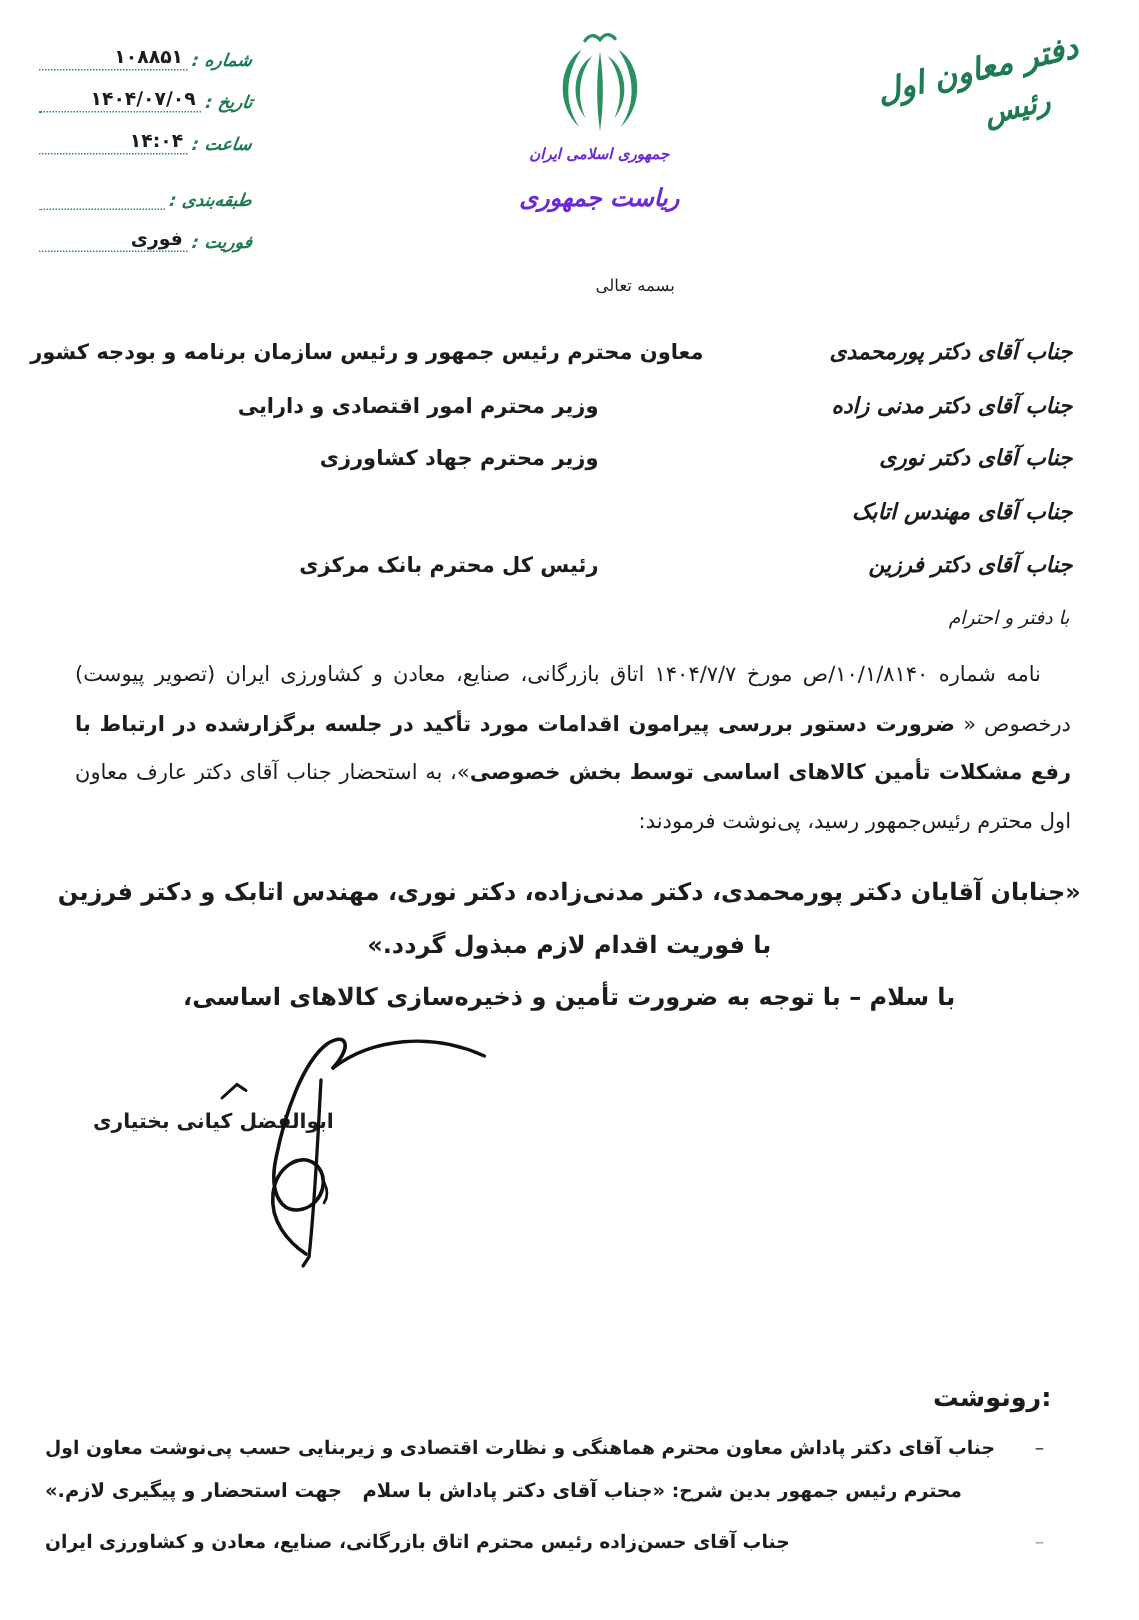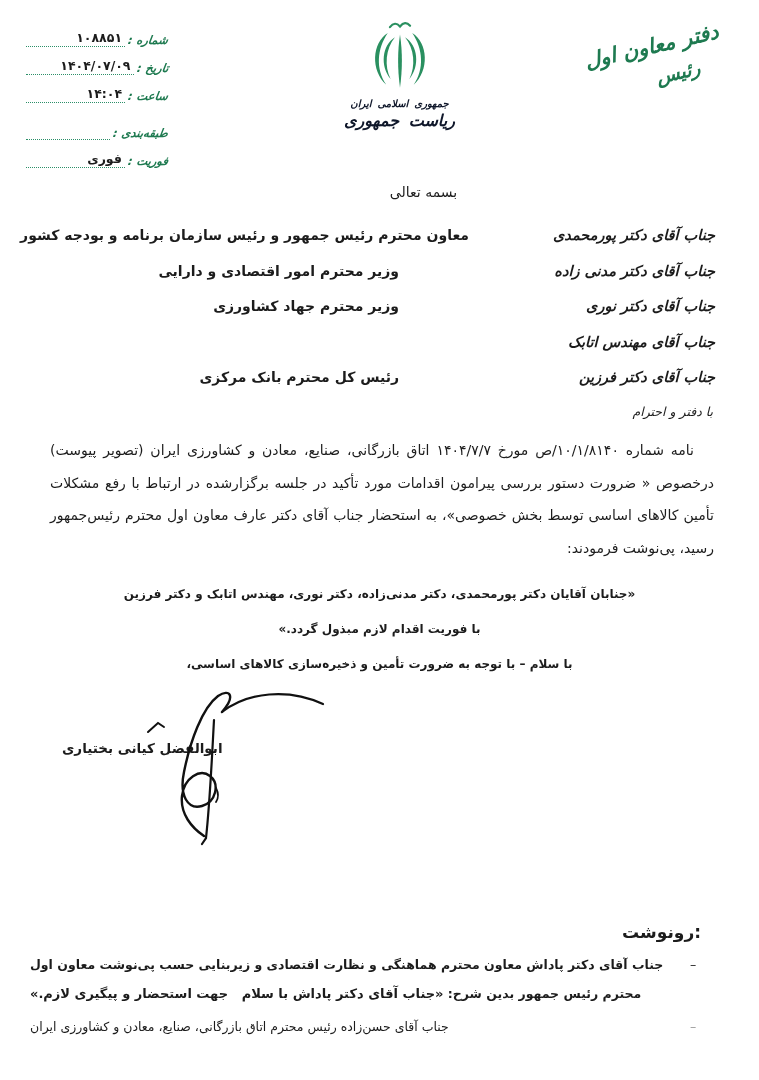--- a/index.html
+++ b/index.html
@@ -18,71 +18,71 @@
     color:#1e7a50; font-weight:bold; font-style:italic; font-size:11.5px;
     white-space:nowrap; transform:skewX(-8deg); padding-left:3px;
   }
   .meta-line {
     flex:1; border-bottom:1.5px dotted #2c8f68; min-height:17px;
     display:flex; align-items:flex-start; justify-content:flex-start;
   }
   .meta-value { font-weight:bold; font-size:12.5px; padding:0 3px 1px 0; letter-spacing:0.5px; }
 
   
-  .emblem { position:absolute; top:16px; left:322px; width:155px; text-align:center; color:#0f172a;font-family:Liberation Mono, monospace; }
+  .emblem { position:absolute; top:16px; left:322px; width:155px; text-align:center; color:#6d28d9; }
   .emblem svg { display:block; margin:0 auto; }
   .emblem-cap1 { font-size:10px; font-style:italic; font-weight:bold; margin-top:2px; }
-  .emblem-cap2 { font-size:16px; font-style:italic; font-weight:bold; margin-top:1px; }
+  .emblem-cap2 { font-size:16px; font-style:italic; font-weight:bold; margin-top:13px; }
 
   
   .office {
     position:absolute; top:34px; right:14px; width:180px; text-align:center;
     color:#1e7a50; font-style:italic; font-weight:bold; transform:rotate(-13deg);
   }
   .office-l1 { font-size:21px; white-space:nowrap; }
   .office-l2 { font-size:19px; margin-top:8px; padding-left:40px; }
 
   
-  .besmele { position:absolute; top:184px; left:88px; right:0; text-align:center; font-size:14px; }
+  .besmele { position:absolute; top:184px; left:88px; right:0; text-align:center; font-size:11px; }
 
   
   .recipients { position:absolute; top:227px; right:44px; left:40px; direction:rtl; }
   .recip-row { display:flex; align-items:baseline; height:35.5px; }
   .recip-name { width:232px; font-weight:bold; font-size:14.5px; white-space:nowrap;font-style:italic; }
   .recip-title { flex:1; padding-right:84px; font-weight:bold; font-size:14px; white-space:nowrap; }
 
   
   .salutation { position:absolute; top:404px; right:46px; font-size:12.5px; font-style:italic; }
   .body-par {
     position:absolute; top:434px; right:45px; left:50px; direction:rtl;
     text-align:justify; font-size:14px; line-height:32.5px; text-indent:20px;
   }
-  .body-par .b { font-weight:normal; }
+  .body-par .b { font-weight:bold; }
 
   
   .quote {
     position:absolute; top:577px; left:30px; right:30px; direction:rtl;
-    text-align:center; font-weight:bold; font-size:12px; line-height:35px;
+    text-align:center; font-weight:bold; font-size:16px; line-height:35px;
   }
 
   
   .sig-name { position:absolute; top:740px; left:62px; font-weight:bold; font-size:13.5px; direction:rtl; }
   .sig-scribble { position:absolute; top:686px; left:118px; width:210px; height:160px; }
 
   
   .cc-heading { position:absolute; top:922px; right:58px; font-size:17px; font-weight:600; }
   .cc-list { position:absolute; top:950px; right:54px; left:30px; direction:rtl; font-size:12.5px; line-height:29px; }
   .cc-item { display:flex; align-items:flex-start; }
   .cc-item + .cc-item { margin-top:4px; }
   .cc-dash { width:24px; flex:0 0 24px; text-align:center; }
   .cc-dash.faint { color:#9a9a9a; }
   .cc-text { flex:1; text-align:left; }
   .cc-text .semi { font-weight:600; }
   .cc-text .b { font-weight:bold; font-size:13px; }
-  .cc-text .plain { font-weight:normal;margin-top:24px; }
+  .cc-text .plain { font-weight:bold;margin-top:24px; }
 </style>
 </head>
 <body>
 
 <div class="page">
 
   <div class="meta">
     <div class="meta-row">
       <span class="meta-label">شماره :</span>
       <span class="meta-line">

